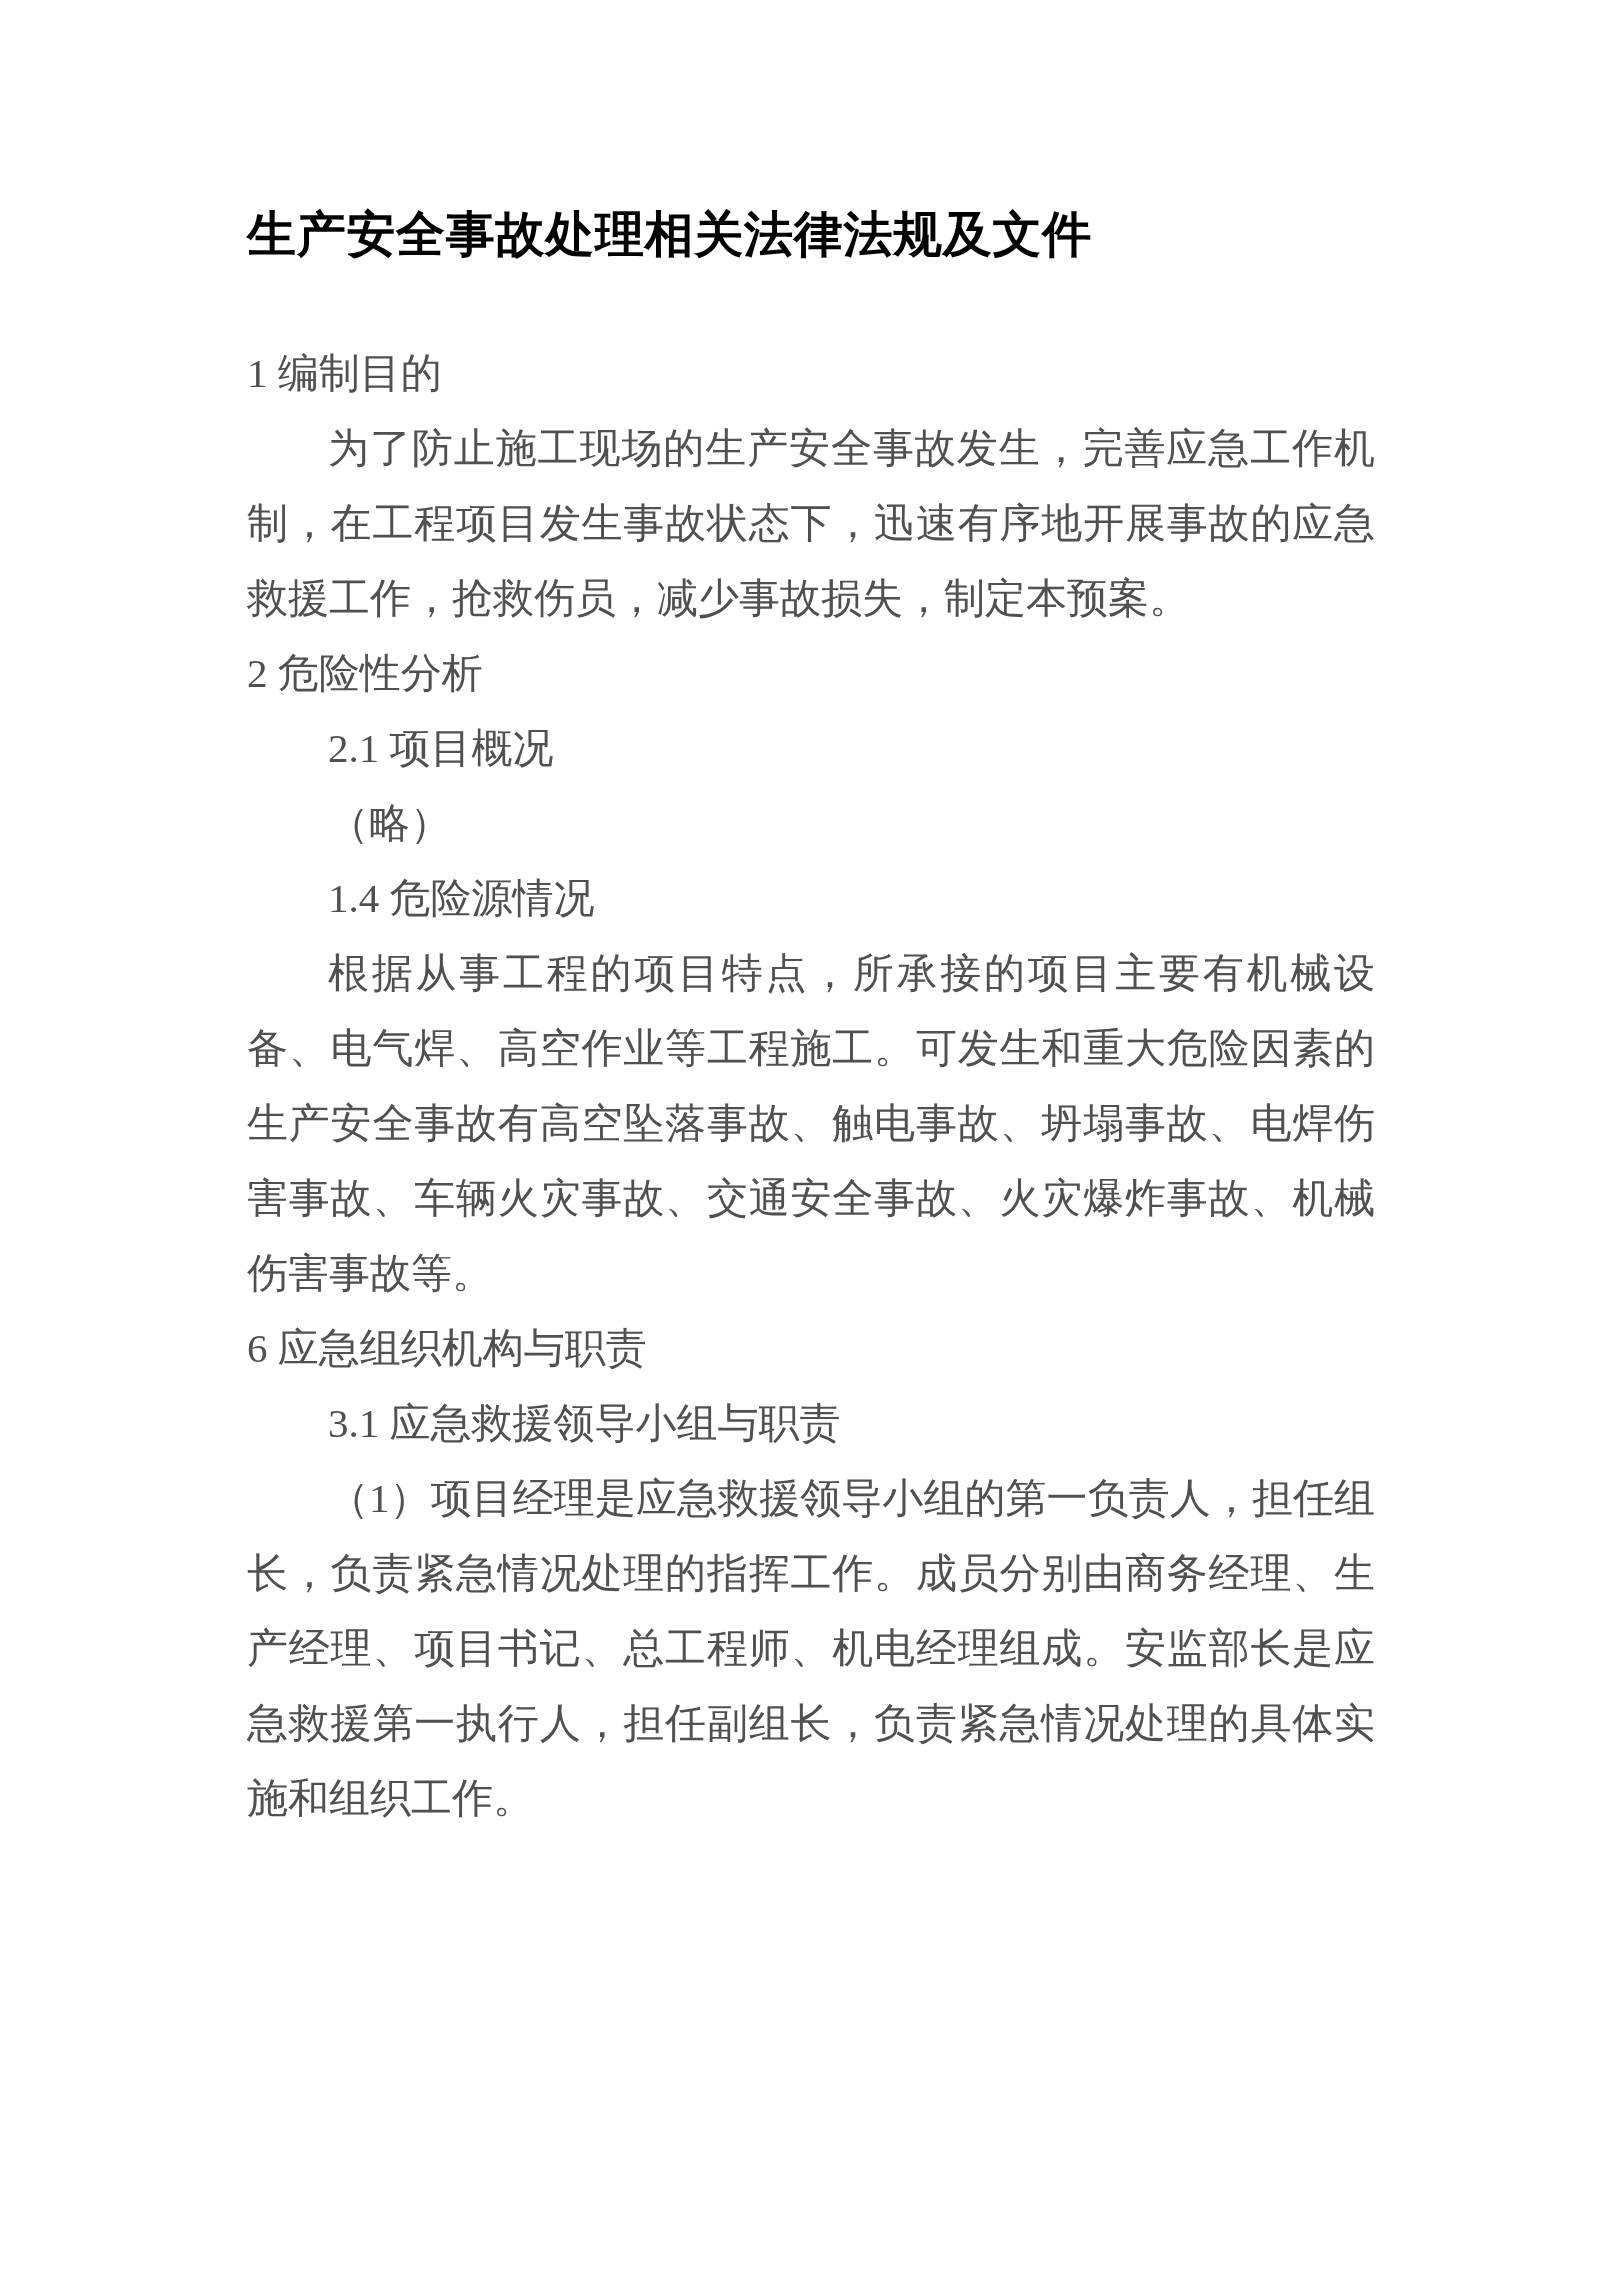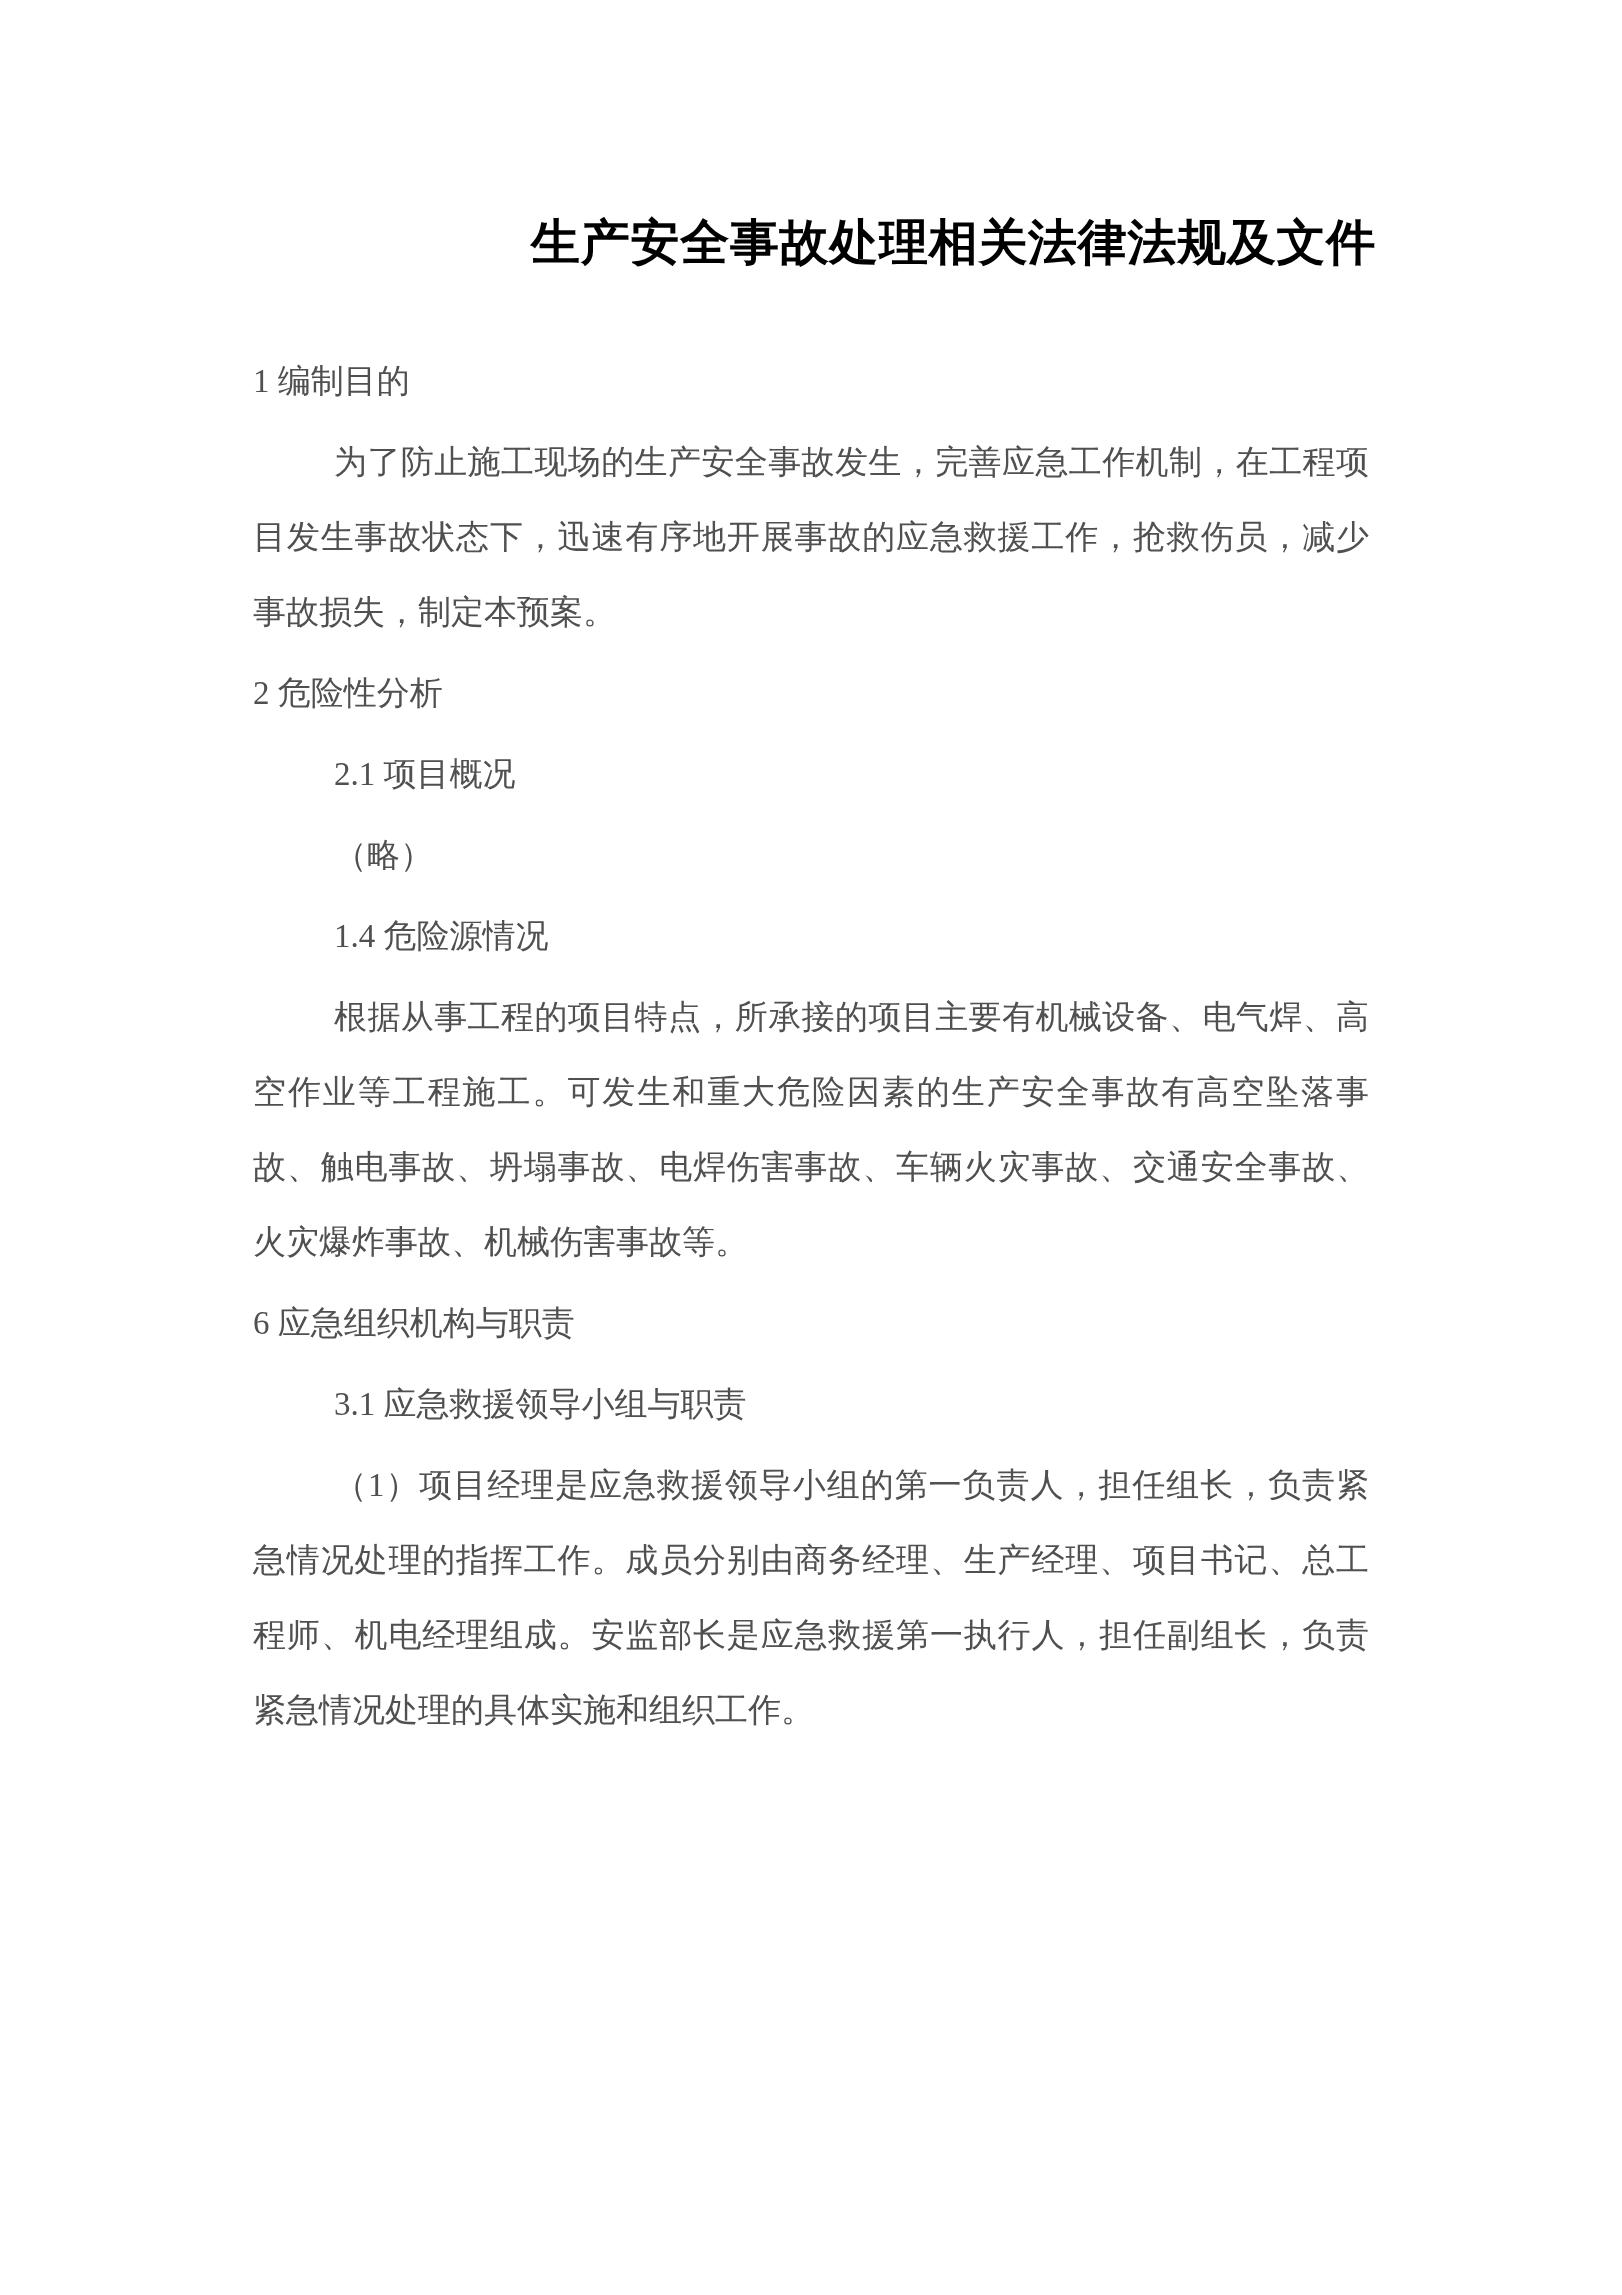--- a/index.html
+++ b/index.html
@@ -12,36 +12,36 @@
     width: 1623px;
     height: 2295px;
     background: #ffffff;
     overflow: hidden;
     box-sizing: border-box;
     padding: 203px 247px 0 247px;
     font-family: "Liberation Serif", "DejaVu Serif", serif;
   }
   .doc-title {
     width: 1129px;
-    text-align: right;
+    text-align: left;
     font-size: 49px;
     font-weight: bold;
     color: #000000;
     line-height: 63px;
     letter-spacing: 0.7px;
-    margin: 8px 0 70px 0;
+    margin: 0 0 70px 0;
     white-space: nowrap;
   }
   .doc-body {
     width: 1128px;
     color: #505050;
   }
   .para {
-    margin: 6px;
-    font-size: 33px;
+    margin: 0;
+    font-size: 41px;
     line-height: 75px;
     text-align: justify;
     text-justify: inter-ideograph;
     line-break: strict;
     letter-spacing: 0;
     word-break: normal;
     color: #505050;
   }
   .para.indent {
     text-indent: 81px;

